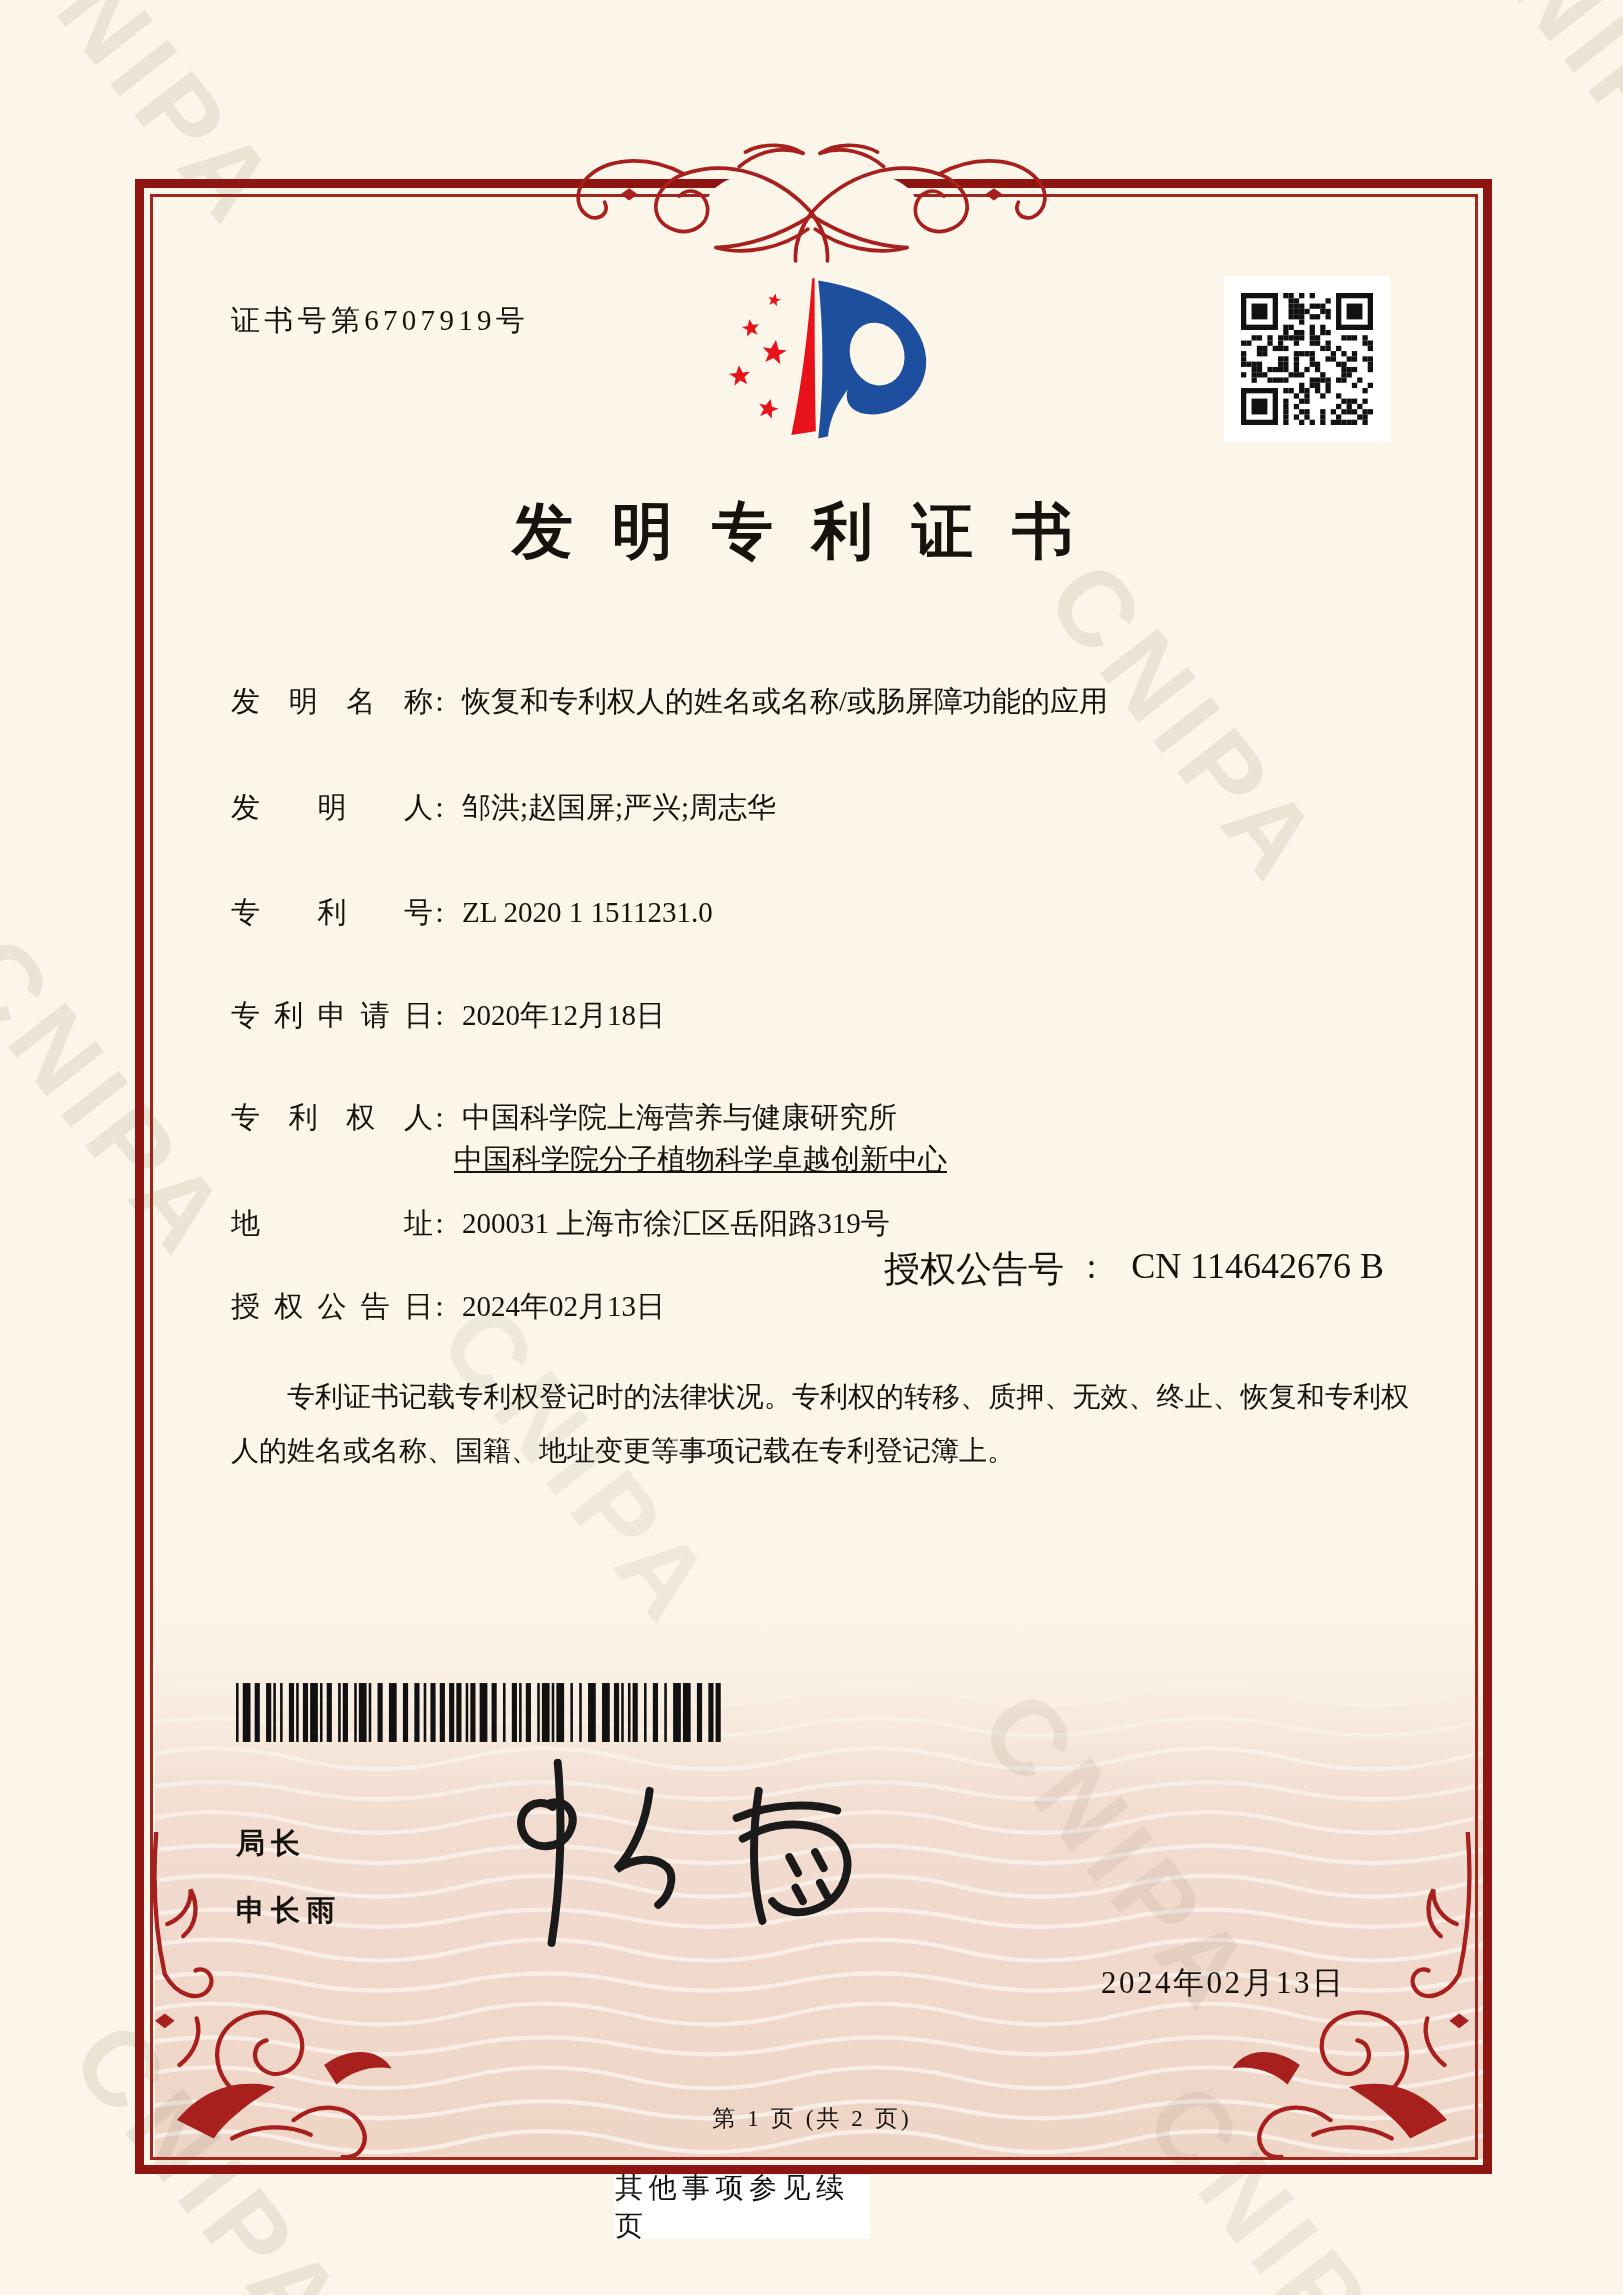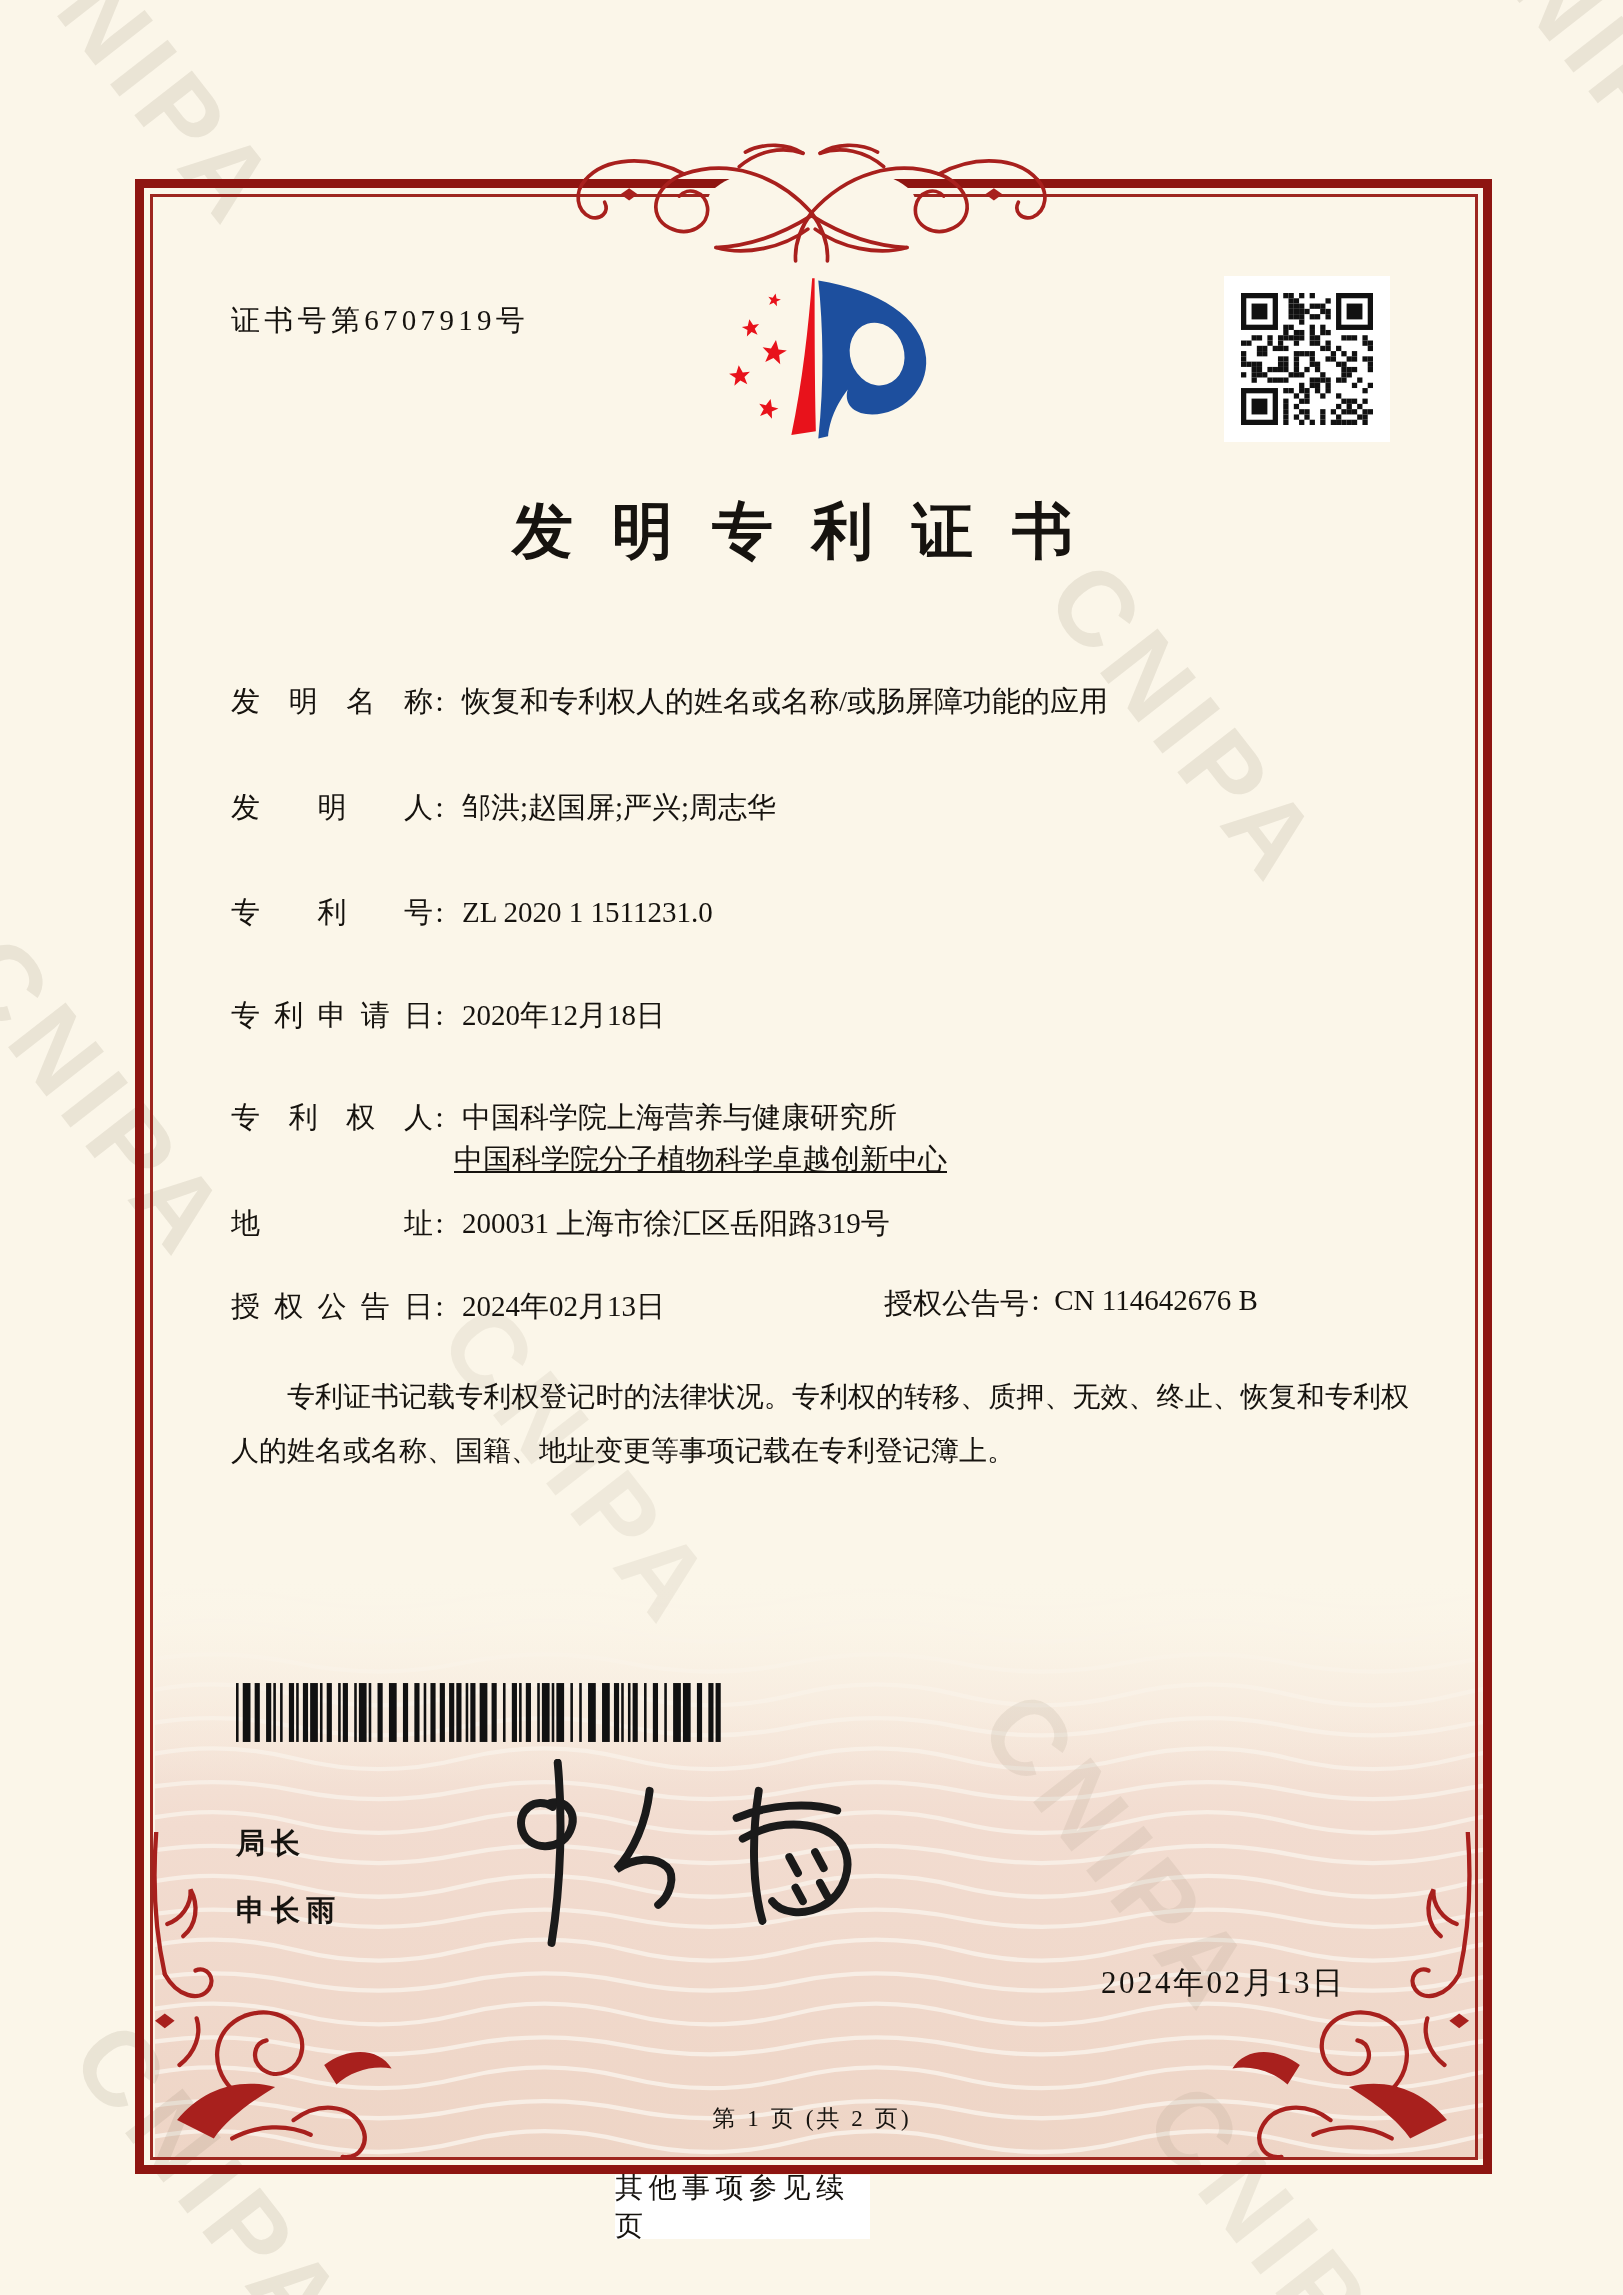--- a/index.html
+++ b/index.html
@@ -29,21 +29,21 @@
   .qrbox{position:absolute;left:1224px;top:276px;width:166px;height:166px;background:#ffffff;}
   .qrbox svg{position:absolute;left:16.6px;top:16.6px;}
   .title{position:absolute;left:0;top:491px;width:100%;text-align:center;
          font-size:61px;font-weight:700;letter-spacing:39px;}
   .row{position:absolute;left:231px;font-size:29px;white-space:nowrap;display:flex;align-items:baseline;}
   .flabel{display:inline-block;width:202px;text-align:justify;text-align-last:justify;}
   .colon{margin-left:2.5px;}
   .fvalue{margin-left:18.4px;}
   .r1{top:682px}.r2{top:788px}.r3{top:893px}.r4{top:996px}.r5{top:1098px}.r6{top:1204px}.r7{top:1287px}
   .patentee2{position:absolute;left:454px;top:1140px;font-size:29px;z-index:2;text-decoration:underline;}
-  .grantno{position:absolute;left:884px;top:1284px;font-size:29px;display:flex;z-index:2;}
+  .grantno{position:absolute;left:884px;top:1245px;font-size:36px;display:flex;z-index:2;gap:20px;}
   .grantno .fvalue{margin-left:14.7px;text-align:right;}
   .paras{position:absolute;left:231px;top:1370px;width:1178px;font-size:28px;line-height:54px;
          text-align:justify;z-index:2;}
   .paras p{margin:0 0 16px 0;text-indent:2em;}
   .barcode{position:absolute;left:236px;top:1683px;z-index:2;}
   .dlabel{position:absolute;left:236px;font-size:29px;letter-spacing:6.1px;font-weight:700;
           font-family:"Liberation Sans","DejaVu Sans",sans-serif;z-index:2;}
   .dtitle{top:1824px}.dname{top:1891px}
   .sig{position:absolute;left:479px;top:1759px;z-index:2;}
   .issuedate{position:absolute;left:1101px;top:1962px;font-size:31px;letter-spacing:2.5px;z-index:2;}

